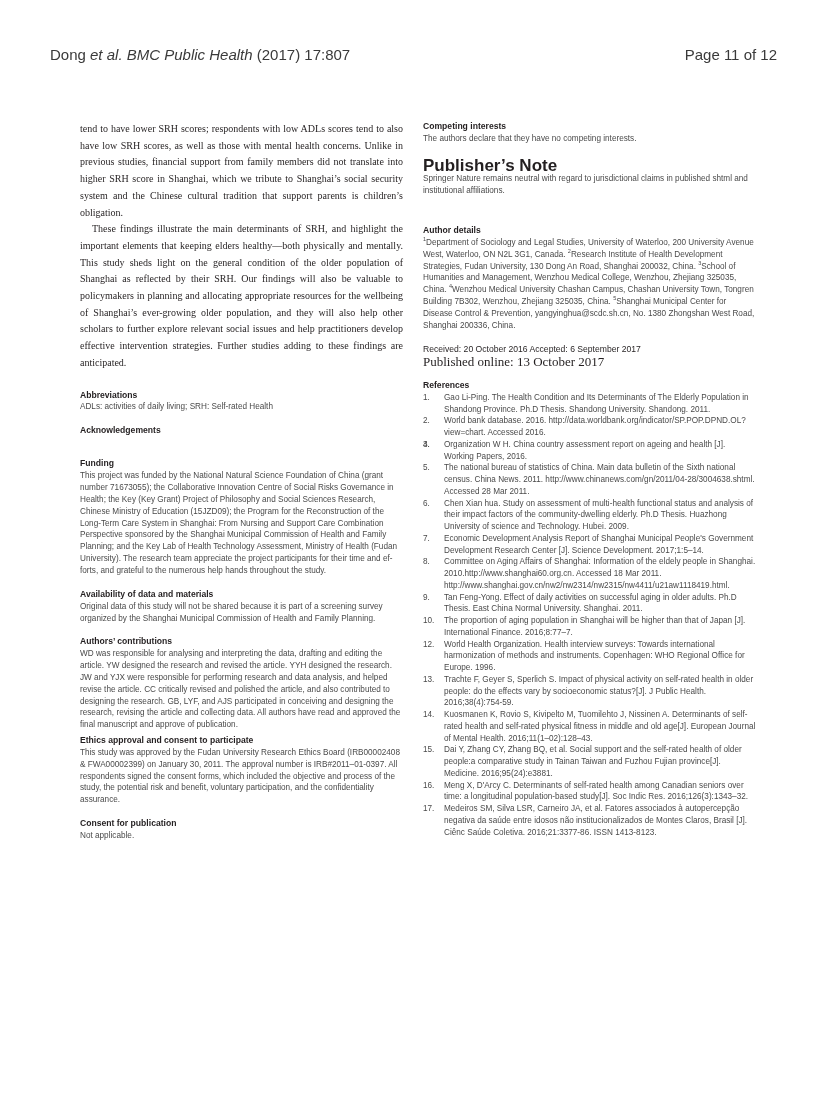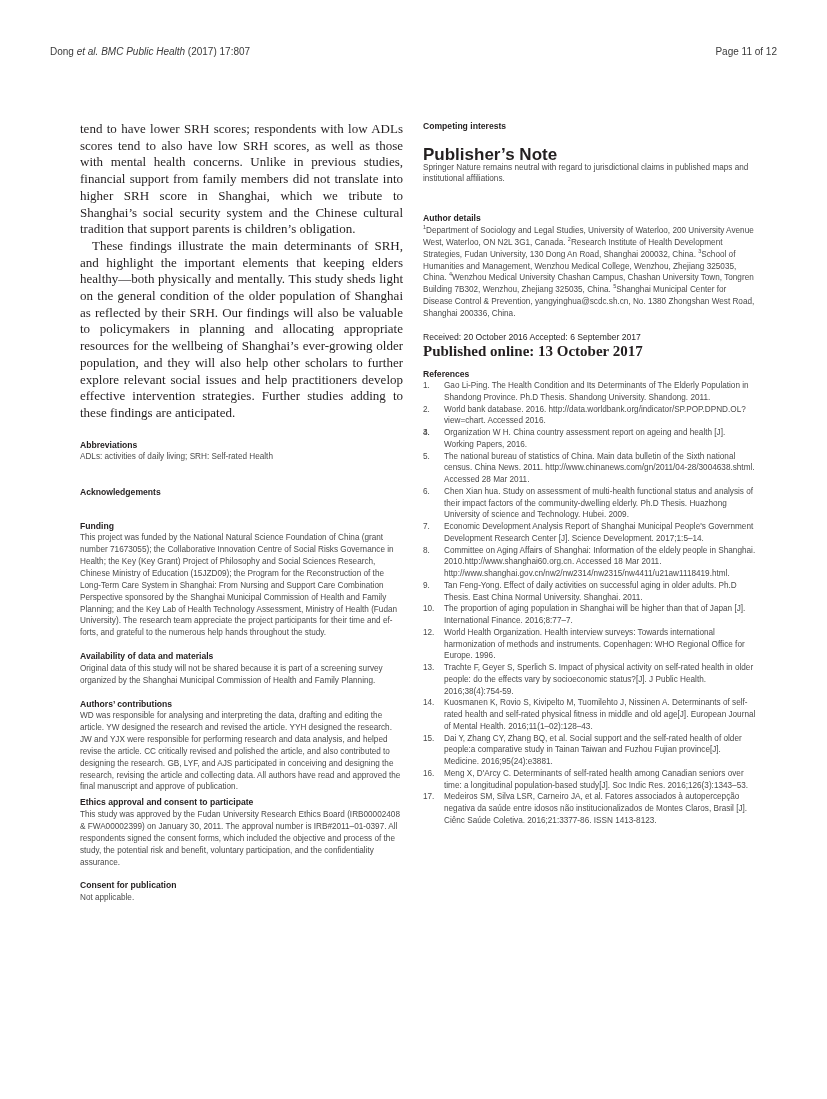--- a/index.html
+++ b/index.html
@@ -1,38 +1,38 @@
 <!DOCTYPE html>
 <html><head>
 <meta charset="utf-8">
 <style>
   html, body { margin: 0; padding: 0; background: #ffffff; }
   body { width: 827px; height: 1099px; position: relative; overflow: hidden; color: #231f20; }
   .running-head { position: absolute; top: 46px; left: 50px; right: 50px; height: 14px;
-    font-family: "Liberation Sans", sans-serif; font-size: 10px; color: #3a3a3a; }
+    font-family: "Liberation Sans", sans-serif; font-size: 15px; color: #3a3a3a; }
   .running-head .left { position: absolute; left: 0; top: 0; }
   .running-head .right { position: absolute; right: 0; top: 0; }
   .running-head i { font-style: italic; }
 
   .col { position: absolute; top: 121px; }
   .col-left { left: 80px; width: 323px; }
   .col-right { left: 423px; width: 333px; }
 
-  .body-text { font-family: "Liberation Serif", serif; font-size: 13px; line-height: 16.7px;
+  .body-text { font-family: "Liberation Serif", serif; font-size: 10px; line-height: 16.7px;
     text-align: justify; color: #231f20; margin: 0; hyphens: auto; }
   .body-text.indent { text-indent: 12px; }
 
   .sec { margin: 0; }
   .sec-head { font-family: "Liberation Sans", sans-serif; font-weight: bold; font-size: 8.6px;
     line-height: 11.5px; color: #231f20; margin: 0; }
   .sec-body { font-family: "Liberation Sans", sans-serif; font-size: 8.2px; line-height: 11.9px;
     color: #4a4a4a; margin: 0; }
   .big-head { font-family: "Liberation Sans", sans-serif; font-weight: bold; font-size: 17px;
     line-height: 15px; color: #231f20; margin: 0; }
-  .pub-online { font-family: "Liberation Serif", serif; font-size: 15px; line-height: 14px; color: #231f20; margin: 0; font-weight: bold; }
+  .pub-online { font-family: "Liberation Serif", serif; font-size: 13px; line-height: 14px; color: #231f20; margin: 0; }
   sup { font-size: 5.5px; vertical-align: super; line-height: 0; }
 
   .refs { list-style: none; padding: 0; margin: 0; }
   .refs li { position: relative; padding-left: 21px; font-family: "Liberation Sans", sans-serif;
     font-size: 8.2px; line-height: 11.75px; color: #4a4a4a; word-break: break-word; }
   .refs li .num { position: absolute; left: 0; top: 0; }
 </style>
 </head>
 <body>
 
@@ -42,21 +42,21 @@
 </div>
 
 <div class="col col-left">
   <p class="body-text">tend to have lower SRH scores; respondents with low ADLs scores tend to also have low SRH scores, as well as those with mental health concerns. Unlike in previous studies, financial support from family members did not translate into higher SRH score in Shanghai, which we tribute to Shanghai’s social security system and the Chinese cultural tradition that support parents is chil­dren’s obligation.</p>
   <p class="body-text indent">These findings illustrate the main determinants of SRH, and highlight the important elements that keeping elders healthy—both physically and mentally. This study sheds light on the general condition of the older popula­tion of Shanghai as reflected by their SRH. Our findings will also be valuable to policymakers in planning and al­locating appropriate resources for the wellbeing of Shanghai’s ever-growing older population, and they will also help other scholars to further explore relevant social issues and help practitioners develop effective interven­tion strategies. Further studies adding to these findings are anticipated.</p>
 
   <div class="sec" style="margin-top:18px">
     <p class="sec-head">Abbreviations</p>
     <p class="sec-body">ADLs: activities of daily living; SRH: Self-rated Health</p>
   </div>
-  <div class="sec" style="margin-top:24px">
+  <div class="sec" style="margin-top:12px">
     <p class="sec-head">Acknowledgements</p>
   </div>
   <div class="sec" style="margin-top:22px">
     <p class="sec-head">Funding</p>
     <p class="sec-body">This project was funded by the National Natural Science Foundation of China (grant number 71673055); the Collaborative Innovation Centre of Social Risks Governance in Health; the Key (Key Grant) Project of Philosophy and Social Sciences Research, Chinese Ministry of Education (15JZD09); the Program for the Reconstruction of the Long-Term Care System in Shanghai: From Nursing and Support Care Combination Perspective sponsored by the Shanghai Municipal Commission of Health and Family Planning; and the Key Lab of Health Technology Assessment, Ministry of Health (Fudan University). The research team appreciate the project participants for their time and ef­forts, and grateful to the numerous help hands throughout the study.</p>
   </div>
   <div class="sec" style="margin-top:12px">
     <p class="sec-head">Availability of data and materials</p>
     <p class="sec-body">Original data of this study will not be shared because it is part of a screening survey organized by the Shanghai Municipal Commission of Health and Family Planning.</p>
   </div>
@@ -70,25 +70,26 @@
   </div>
   <div class="sec" style="margin-top:12px">
     <p class="sec-head">Consent for publication</p>
     <p class="sec-body">Not applicable.</p>
   </div>
 </div>
 
 <div class="col col-right">
   <div class="sec">
     <p class="sec-head">Competing interests</p>
+    <p class="sec-body">The authors declare that they have no competing interests.</p>
   </div>
 
   <div class="sec" style="margin-top:14px">
     <p class="big-head">Publisher’s Note</p>
-    <p class="sec-body">Springer Nature remains neutral with regard to jurisdictional claims in published maps and institutional affiliations.</p>
+    <p class="sec-body">Springer Nature remains neutral with regard to jurisdictional claims in published shtml and institutional affiliations.</p>
   </div>
 
   <div class="sec" style="margin-top:28px">
     <p class="sec-head">Author details</p>
     <p class="sec-body"><sup>1</sup><span>Department of Sociology and Legal Studies, University of Waterloo, 200 University Avenue West, Waterloo, ON N2L 3G1, Canada. </span><sup>2</sup><span>Research Institute of Health Development Strategies, Fudan University, 130 Dong An Road, Shanghai 200032, China. </span><sup>3</sup><span>School of Humanities and Management, Wenzhou Medical College, Wenzhou, Zhejiang 325035, China. </span><sup>4</sup><span>Wenzhou Medical University Chashan Campus, Chashan University Town, Tongren Building 7B302, Wenzhou, Zhejiang 325035, China. </span><sup>5</sup><span>Shanghai Municipal Center for Disease Control &amp; Prevention, yangyinghua@scdc.sh.cn, No. 1380 Zhongshan West Road, Shanghai 200336, China.</span></p>
   </div>
 
   <div class="sec" style="margin-top:12px">
     <p class="sec-head" style="font-weight:normal;color:#231f20">Received: 20 October 2016 Accepted: 6 September 2017</p>
     <p class="pub-online">Published online: 13 October 2017</p>
@@ -104,17 +105,17 @@
       <li><span class="num">5.</span><span>The national bureau of statistics of China. Main data bulletin of the Sixth national census. China News. 2011. http://www.chinanews.com/gn/2011/04-28/3004638.shtml. Accessed 28 Mar 2011.</span></li>
       <li><span class="num">6.</span><span>Chen Xian hua. Study on assessment of multi-health functional status and analysis of their impact factors of the community-dwelling elderly. Ph.D Thesis. Huazhong University of science and Technology. Hubei. 2009.</span></li>
       <li><span class="num">7.</span><span>Economic Development Analysis Report of Shanghai Municipal People's Government Development Research Center [J]. Science Development. 2017;1:5–14.</span></li>
       <li><span class="num">8.</span><span>Committee on Aging Affairs of Shanghai: Information of the eldely people in Shanghai. 2010.http://www.shanghai60.org.cn. Accessed 18 Mar 2011. http://www.shanghai.gov.cn/nw2/nw2314/nw2315/nw4411/u21aw1118419.html.</span></li>
       <li><span class="num">9.</span><span>Tan Feng-Yong. Effect of daily activities on successful aging in older adults. Ph.D Thesis. East China Normal University. Shanghai. 2011.</span></li>
       <li><span class="num">10.</span><span>The proportion of aging population in Shanghai will be higher than that of Japan [J]. International Finance. 2016;8:77–7.</span></li>
       <li><span class="num">12.</span><span>World Health Organization. Health interview surveys: Towards international harmonization of methods and instruments. Copenhagen: WHO Regional Office for Europe. 1996.</span></li>
       <li><span class="num">13.</span><span>Trachte F, Geyer S, Sperlich S. Impact of physical activity on self-rated health in older people: do the effects vary by socioeconomic status?[J]. J Public Health. 2016;38(4):754-59.</span></li>
       <li><span class="num">14.</span><span>Kuosmanen K, Rovio S, Kivipelto M, Tuomilehto J, Nissinen A. Determinants of self-rated health and self-rated physical fitness in middle and old age[J]. European Journal of Mental Health. 2016;11(1–02):128–43.</span></li>
       <li><span class="num">15.</span><span>Dai Y, Zhang CY, Zhang BQ, et al. Social support and the self-rated health of older people:a comparative study in Tainan Taiwan and Fuzhou Fujian province[J]. Medicine. 2016;95(24):e3881.</span></li>
-      <li><span class="num">16.</span><span>Meng X, D'Arcy C. Determinants of self-rated health among Canadian seniors over time: a longitudinal population-based study[J]. Soc Indic Res. 2016;126(3):1343–53.</span></li>
+      <li><span class="num">16.</span><span>Meng X, D'Arcy C. Determinants of self-rated health among Canadian seniors over time: a longitudinal population-based study[J]. Soc Indic Res. 2016;126(3):1343–32.</span></li>
       <li><span class="num">17.</span><span>Medeiros SM, Silva LSR, Carneiro JA, et al. Fatores associados à autopercepção negativa da saúde entre idosos não institucionalizados de Montes Claros, Brasil [J]. Ciênc Saúde Coletiva. 2016;21:3377-86. ISSN 1413-8123.</span></li>
     </ol>
   </div>
 </div>
 
 </body></html>

